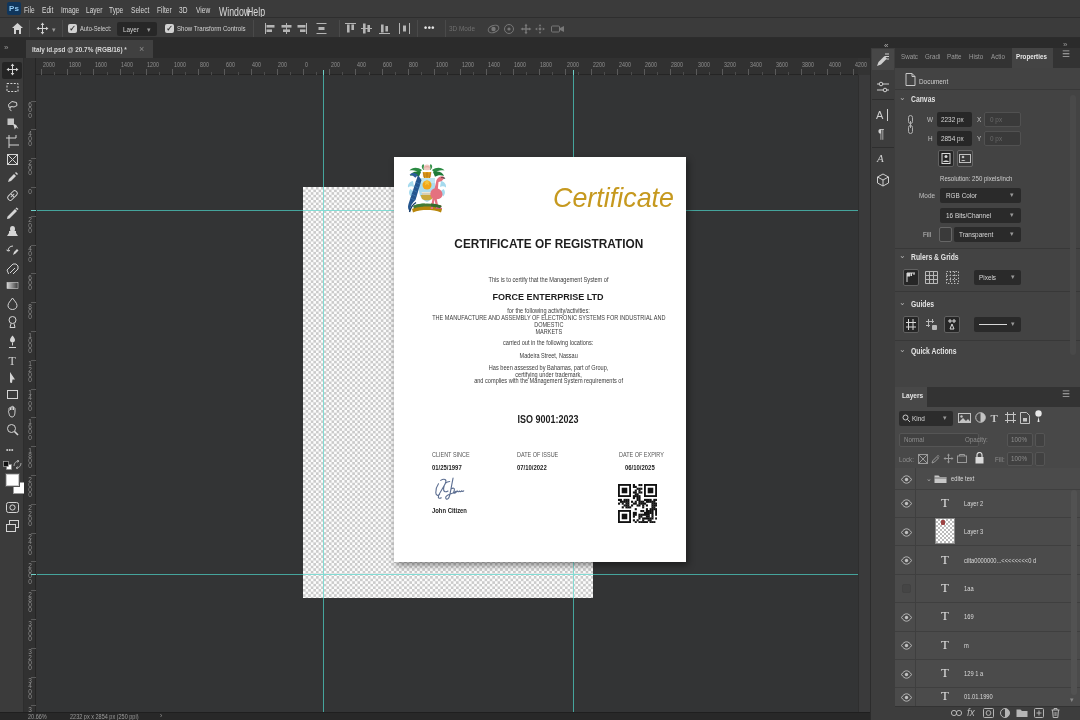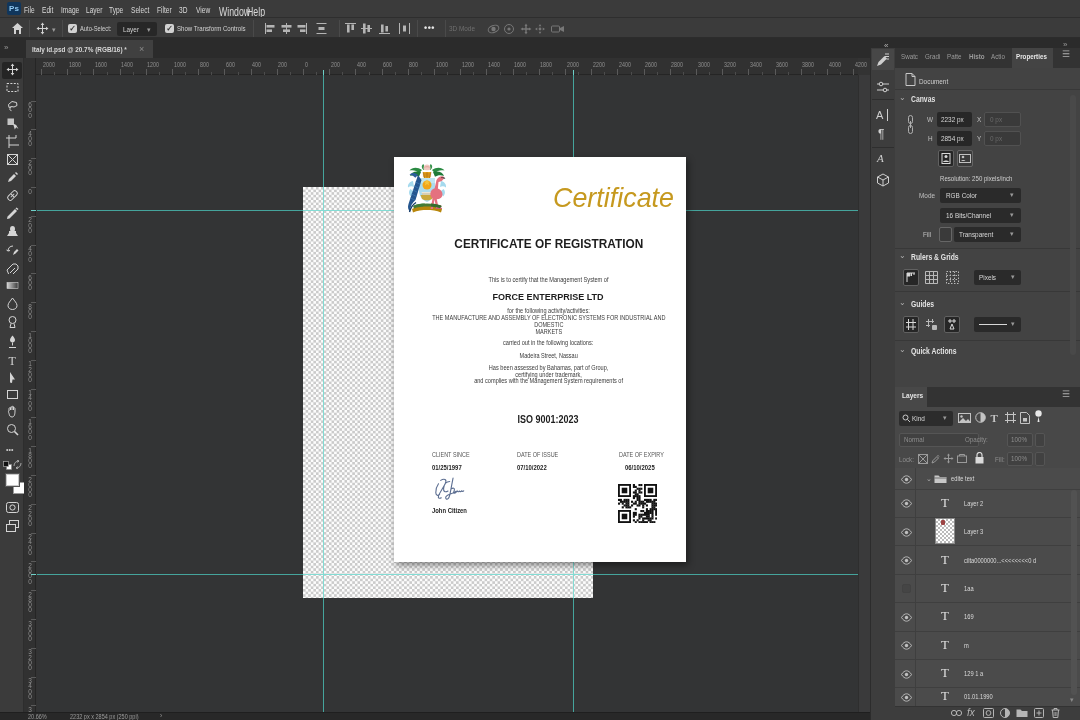--- a/index.html
+++ b/index.html
@@ -592,21 +592,21 @@
     <path d="M7 7l5.5-3M7 7L1.5 4M7 7v6" stroke="#cfcfcf"></path>
   </svg>
 <div style="position:absolute;left:895px;top:40px;width:185px;height:680px;background:#434343;"></div>
 <div style="position:absolute;left:870px;top:37.5px;width:210px;height:10.5px;background:#2b2b2b;"></div>
 <div style="position:absolute;left:895px;top:48px;width:185px;height:20px;background:#333333;"></div>
 <div style="position:absolute;left:1063px;top:41px;font-size:8px;color:#999;font-weight:400;white-space:nowrap;line-height:1;">»</div>
 <div style="position:absolute;left:884px;top:41.5px;font-size:8px;color:#b5b5b5;font-weight:400;white-space:nowrap;line-height:1;">«</div>
 <div style="position:absolute;left:901px;top:53px;font-size:7.8px;color:#9a9a9a;font-weight:400;white-space:nowrap;line-height:1;"><span style="display:inline-block;white-space:nowrap;transform:scaleX(0.8);transform-origin:0 0;">Swatc</span></div>
 <div style="position:absolute;left:925px;top:53px;font-size:7.8px;color:#9a9a9a;font-weight:400;white-space:nowrap;line-height:1;"><span style="display:inline-block;white-space:nowrap;transform:scaleX(0.8);transform-origin:0 0;">Gradi</span></div>
 <div style="position:absolute;left:947px;top:53px;font-size:7.8px;color:#9a9a9a;font-weight:400;white-space:nowrap;line-height:1;"><span style="display:inline-block;white-space:nowrap;transform:scaleX(0.8);transform-origin:0 0;">Patte</span></div>
-<div style="position:absolute;left:969px;top:53px;font-size:7.8px;color:#9a9a9a;font-weight:700;white-space:nowrap;line-height:1;"><span style="display:inline-block;white-space:nowrap;transform:scaleX(0.8);transform-origin:0 0;">Histo</span></div>
+<div style="position:absolute;left:969px;top:53px;font-size:7.8px;color:#9a9a9a;font-weight:400;white-space:nowrap;line-height:1;"><span style="display:inline-block;white-space:nowrap;transform:scaleX(0.8);transform-origin:0 0;">Histo</span></div>
 <div style="position:absolute;left:991px;top:53px;font-size:7.8px;color:#9a9a9a;font-weight:400;white-space:nowrap;line-height:1;"><span style="display:inline-block;white-space:nowrap;transform:scaleX(0.8);transform-origin:0 0;">Actio</span></div>
 <div style="position:absolute;left:1012px;top:48px;width:41px;height:20px;background:#444444;"></div>
 <div style="position:absolute;left:1016px;top:53px;font-size:7.8px;color:#e8e8e8;font-weight:700;white-space:nowrap;line-height:1;"><span style="display:inline-block;white-space:nowrap;transform:scaleX(0.8);transform-origin:0 0;">Properties</span></div>
 <div style="position:absolute;left:1062px;top:50px;font-size:9px;color:#b0b0b0;font-weight:400;white-space:nowrap;line-height:1;">☰</div>
 <svg style="position:absolute;left:905px;top:73px;" width="11" height="13" viewBox="0 0 11 13">
     <path d="M1 0.5h6l3 3V12.5H1z" fill="none" stroke="#c8c8c8"></path>
     <path d="M7 0.5v3h3" fill="none" stroke="#c8c8c8"></path>
   </svg>
 <div style="position:absolute;left:919px;top:78px;font-size:8px;color:#cfcfcf;font-weight:400;white-space:nowrap;line-height:1;"><span style="display:inline-block;white-space:nowrap;transform:scaleX(0.8);transform-origin:0 0;">Document</span></div>
 <div style="position:absolute;left:895px;top:89px;width:185px;height:1px;background:#383838;"></div>

